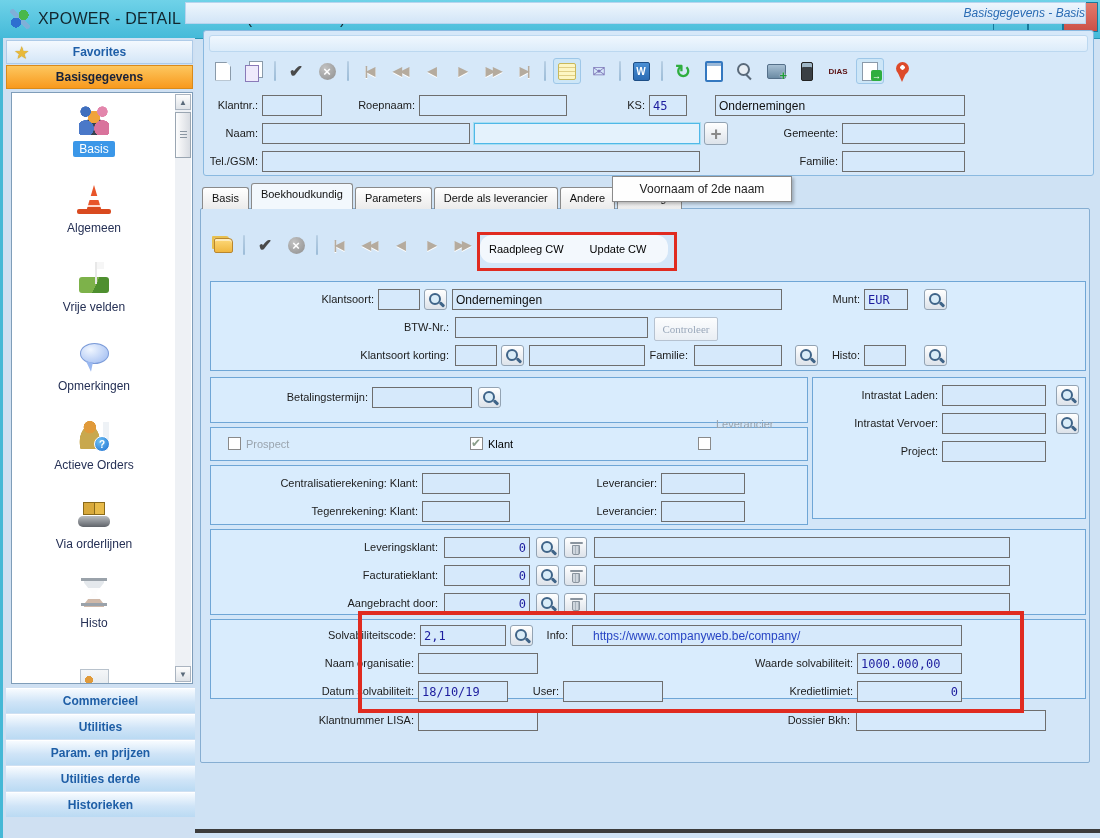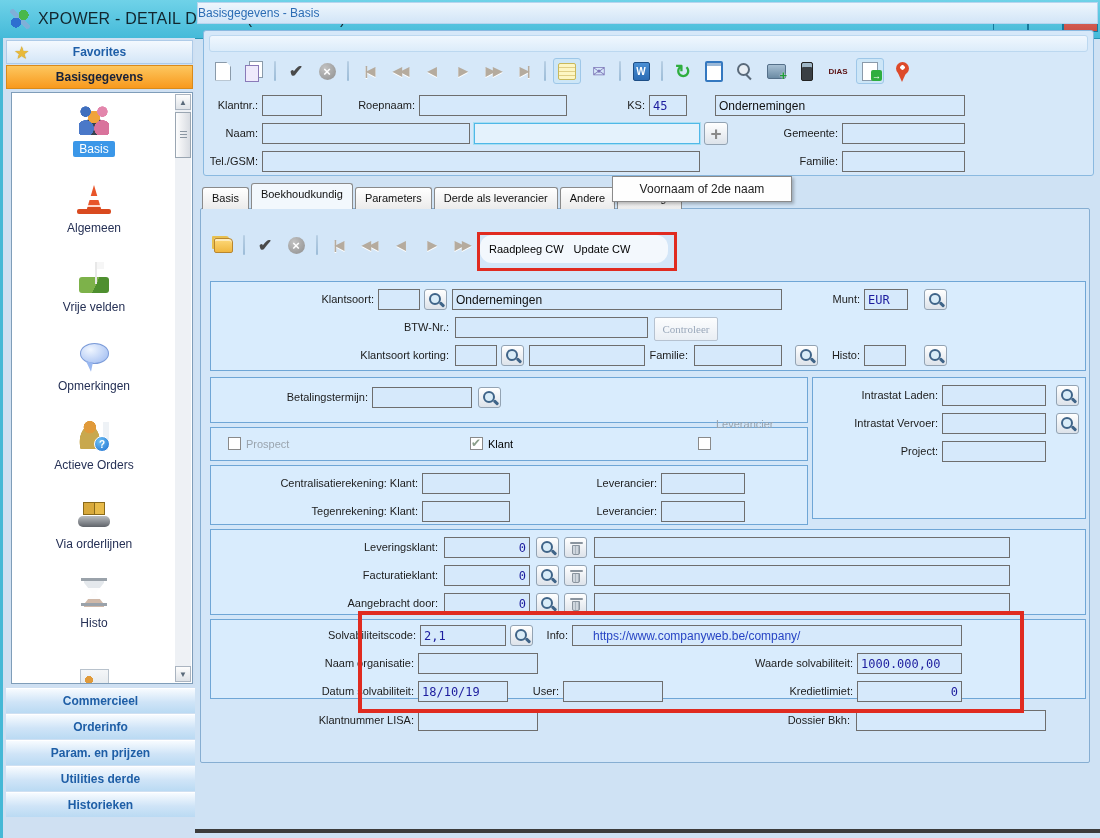--- a/index.html
+++ b/index.html
@@ -86,23 +86,23 @@
     align-items:center;justify-content:center;}
   .lsb .thumb{position:absolute;left:0;top:18px;width:16px;height:46px;
     background:linear-gradient(90deg,#fdfdfd,#d8dce2);border:1px solid #9aa6b2;box-sizing:border-box;}
   .lsb .thumb::before{content:"";position:absolute;left:4px;top:18px;width:7px;height:1px;
     background:#8a96a2;box-shadow:0 3px 0 #8a96a2,0 6px 0 #8a96a2;}
   .sb-nav{position:absolute;left:3px;top:650px;width:189px;}
   .sb-nav-btn{height:24px;margin-bottom:1px;display:flex;align-items:center;justify-content:center;
     font-size:12px;font-weight:bold;color:#1e5ea6;border-top:1px solid #fff;
     background:linear-gradient(#f7fbff,#cfe4f7 55%,#badaf3);}
   
-  .main-hd{position:absolute;left:197px;top:2px;width:901px;height:22px;
+  .main-hd{position:absolute;left:185px;top:2px;width:901px;height:22px;
     background:linear-gradient(#eef6fd,#d2e5f7);border:1px solid #b8d4ee;box-sizing:border-box;
-    display:flex;align-items:center;justify-content:flex-start;font-size:12px;color:#2b6cb4;}
+    display:flex;align-items:center;justify-content:flex-end;font-size:12px;color:#2b6cb4;font-style:italic;}
   .top-panel{position:absolute;left:203px;top:30px;width:891px;height:146px;
     background:#d6e8f9;border:1px solid #8ab9e0;border-radius:3px;box-sizing:border-box;}
   .top-strip{position:absolute;left:209px;top:35px;width:879px;height:17px;border-radius:3px;
     background:linear-gradient(#f0f7fe,#dcecfa);border:1px solid #bcd8f0;box-sizing:border-box;}
   .tbrow{position:absolute;display:flex;align-items:center;gap:5px;}
   .tbi{position:relative;width:26px;height:24px;display:flex;align-items:center;justify-content:center;
     border-radius:3px;flex:none;}
   .tbi.hl{background:#cde6f7;border:1px solid #9ec7e8;}
   .tbi .glyph{pointer-events:none;}
   .tbsep{width:2px;height:20px;background:linear-gradient(#b8cfe4,#9cbcd8);margin:0 2px;border-radius:1px;}
@@ -180,21 +180,21 @@
   .tab.active{height:26px;padding-top:4px;background:#f2f8fd;position:relative;z-index:5;}
   .tab-panel{position:absolute;left:200px;top:208px;width:890px;height:555px;background:#d3e6f8;
     border:1px solid #86aed2;border-radius:2px;box-sizing:border-box;}
   .group{position:absolute;background:#d9ecfd;border:1px solid #6fa6d6;box-sizing:border-box;}
   .cb{position:absolute;width:13px;height:13px;background:#fff;border:1px solid #8a8a8a;box-sizing:border-box;}
   .cb.checked::before{content:"✔";position:absolute;left:0;top:-2px;color:#8a9e8a;font-size:12px;}
   .cb-lab{position:absolute;font-size:11px;}
   .cb-lab.dim{color:#9aa4ae;}
   .redbox{position:absolute;border:3px solid #e02b20;z-index:40;pointer-events:none;}
   .cw-wrap{position:absolute;left:480px;top:235px;width:188px;height:28px;background:#f3f8fd;
-    border-radius:12px;display:flex;align-items:center;gap:0;padding:0 4px;box-sizing:border-box;}
+    border-radius:12px;display:flex;align-items:center;gap:16px;padding:0 4px;box-sizing:border-box;}
   .cw-btn{font-size:11px;color:#000;background:transparent;border:none;padding:4px 5px;
     font-family:"Liberation Sans",sans-serif;}
   .darkline{position:absolute;left:195px;top:829px;width:905px;height:4px;background:#3c3c3c;}
   
 </style>
 </head>
 <body>
 
 <div id="app">
 
@@ -266,21 +266,21 @@
       </div>
     </div>
     <div class="sb-nav">
 
         <div class="sb-nav-btn">
           <span>Commercieel</span>
         </div>
 
 
         <div class="sb-nav-btn">
-          <span>Orderinfo</span>
+          <span>Utilities</span>
         </div>
 
         <div class="sb-nav-btn">
           <span>Param. en prijzen</span>
         </div>
 
         <div class="sb-nav-btn">
           <span>Utilities derde</span>
         </div>
 

